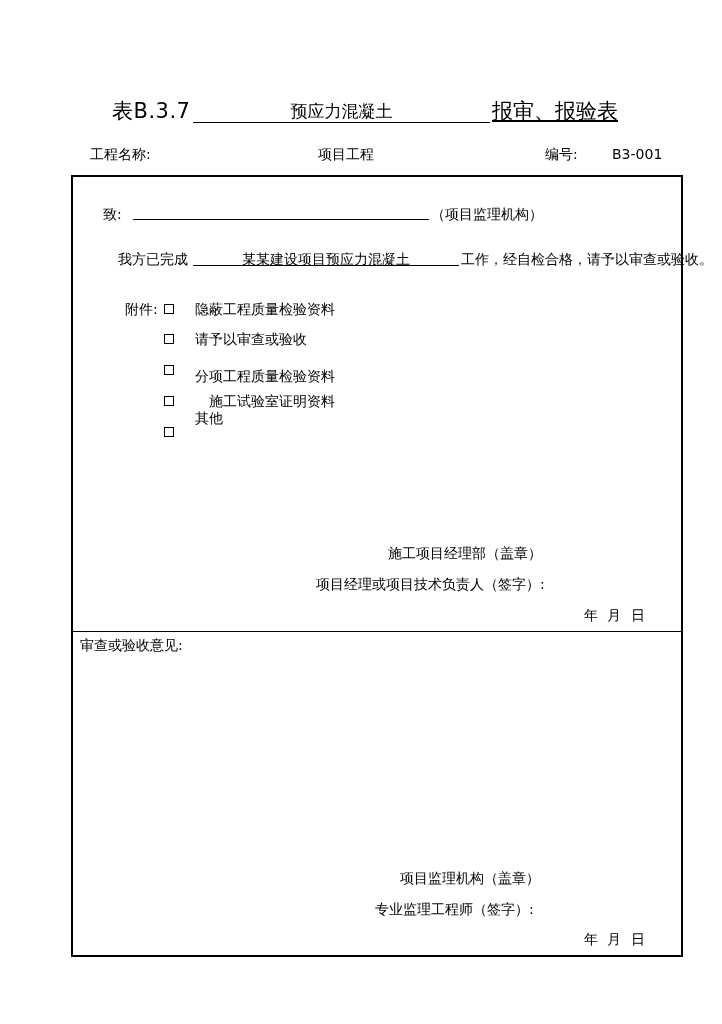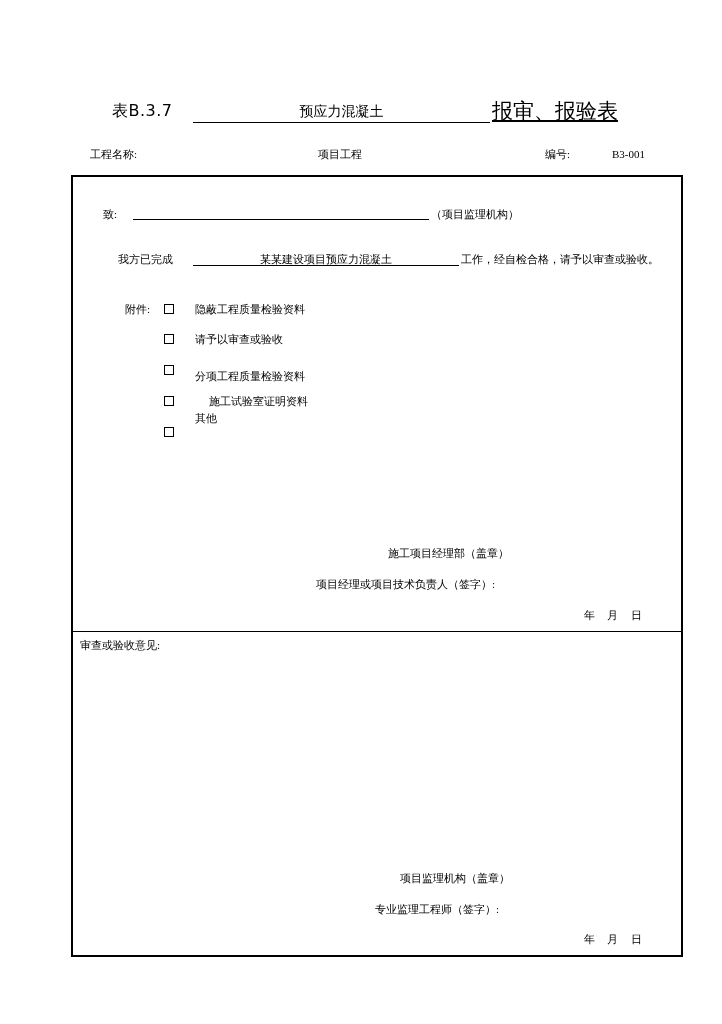--- a/index.html
+++ b/index.html
@@ -1,23 +1,23 @@
 <!DOCTYPE html>
 <html><head>
 <meta charset="utf-8">
 <style>
   html, body { margin:0; padding:0; background:#ffffff; }
   body { width:722px; height:1024px; position:relative; overflow:hidden;
          font-family:"DejaVu Sans", "Liberation Sans", sans-serif; color:#000; }
   .abs { position:absolute; white-space:nowrap; }
-  .title { top:97px; left:112px; font-size:16px; letter-spacing:0.5px; line-height:28px; }
+  .title { top:97px; left:112px; font-size:21px; letter-spacing:0.5px; line-height:28px; }
   .title-line { position:absolute; top:122px; left:193px; width:297px; height:1px; background:#000; }
-  .title-mid { position:absolute; top:97px; left:193px; width:297px; text-align:center; font-size:14px; line-height:28px; }
+  .title-mid { position:absolute; top:97px; left:193px; width:297px; text-align:center; font-size:17px; line-height:28px; }
   .title-end { top:97px; left:492px; font-size:21px; line-height:28px;text-decoration:underline; }
-  .small { font-size:11px; line-height:14px;font-family:Liberation Serif, serif; }
+  .small { font-size:14px; line-height:14px; }
   .box { position:absolute; left:71px; top:175px; width:608px; height:778px; border:2px solid #000; }
   .divider { position:absolute; left:71px; top:631px; width:610px; height:1px; background:#000; }
   .uline { position:absolute; height:1px; background:#000; }
   .chk { position:absolute; width:8px; height:8px; border:1px solid #000; }
 </style>
 </head>
 <body>
 
 <div class="abs title">表B.3.7</div>
 <div class="title-mid">预应力混凝土</div>

